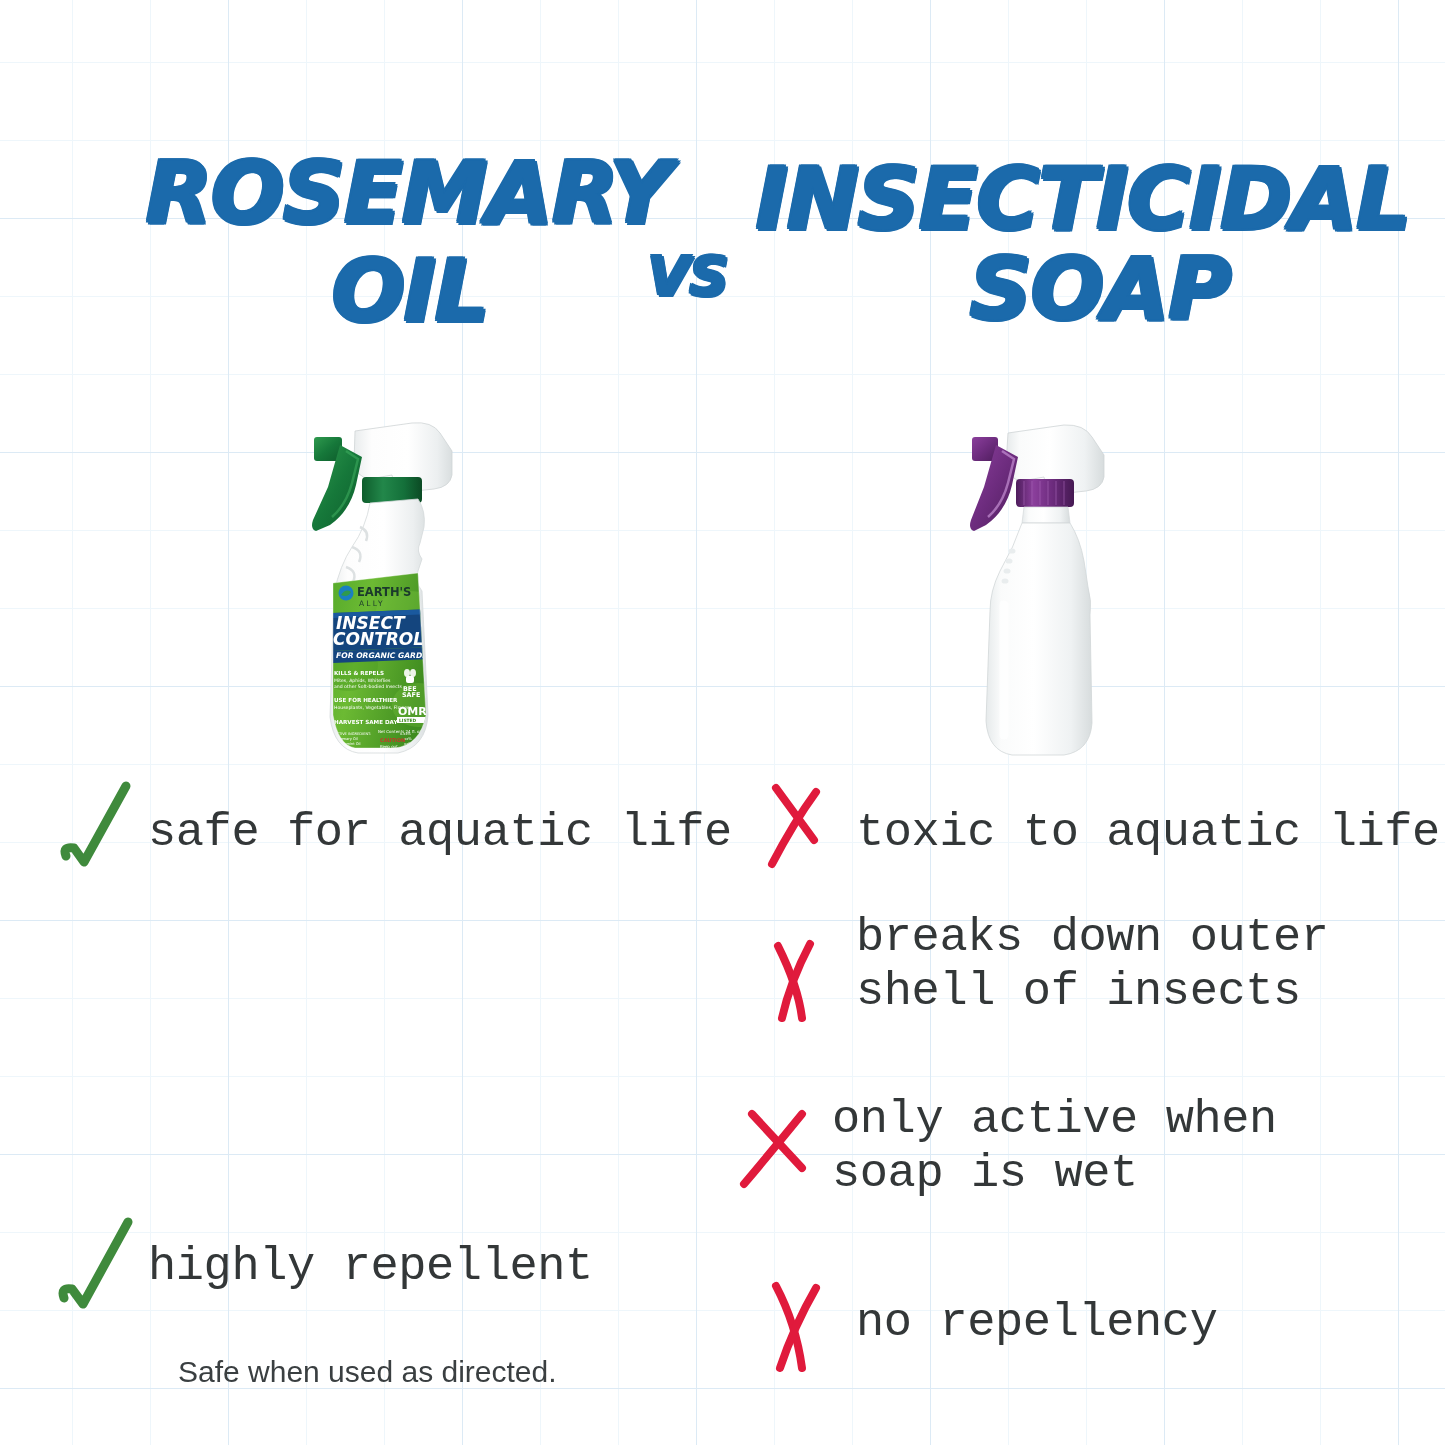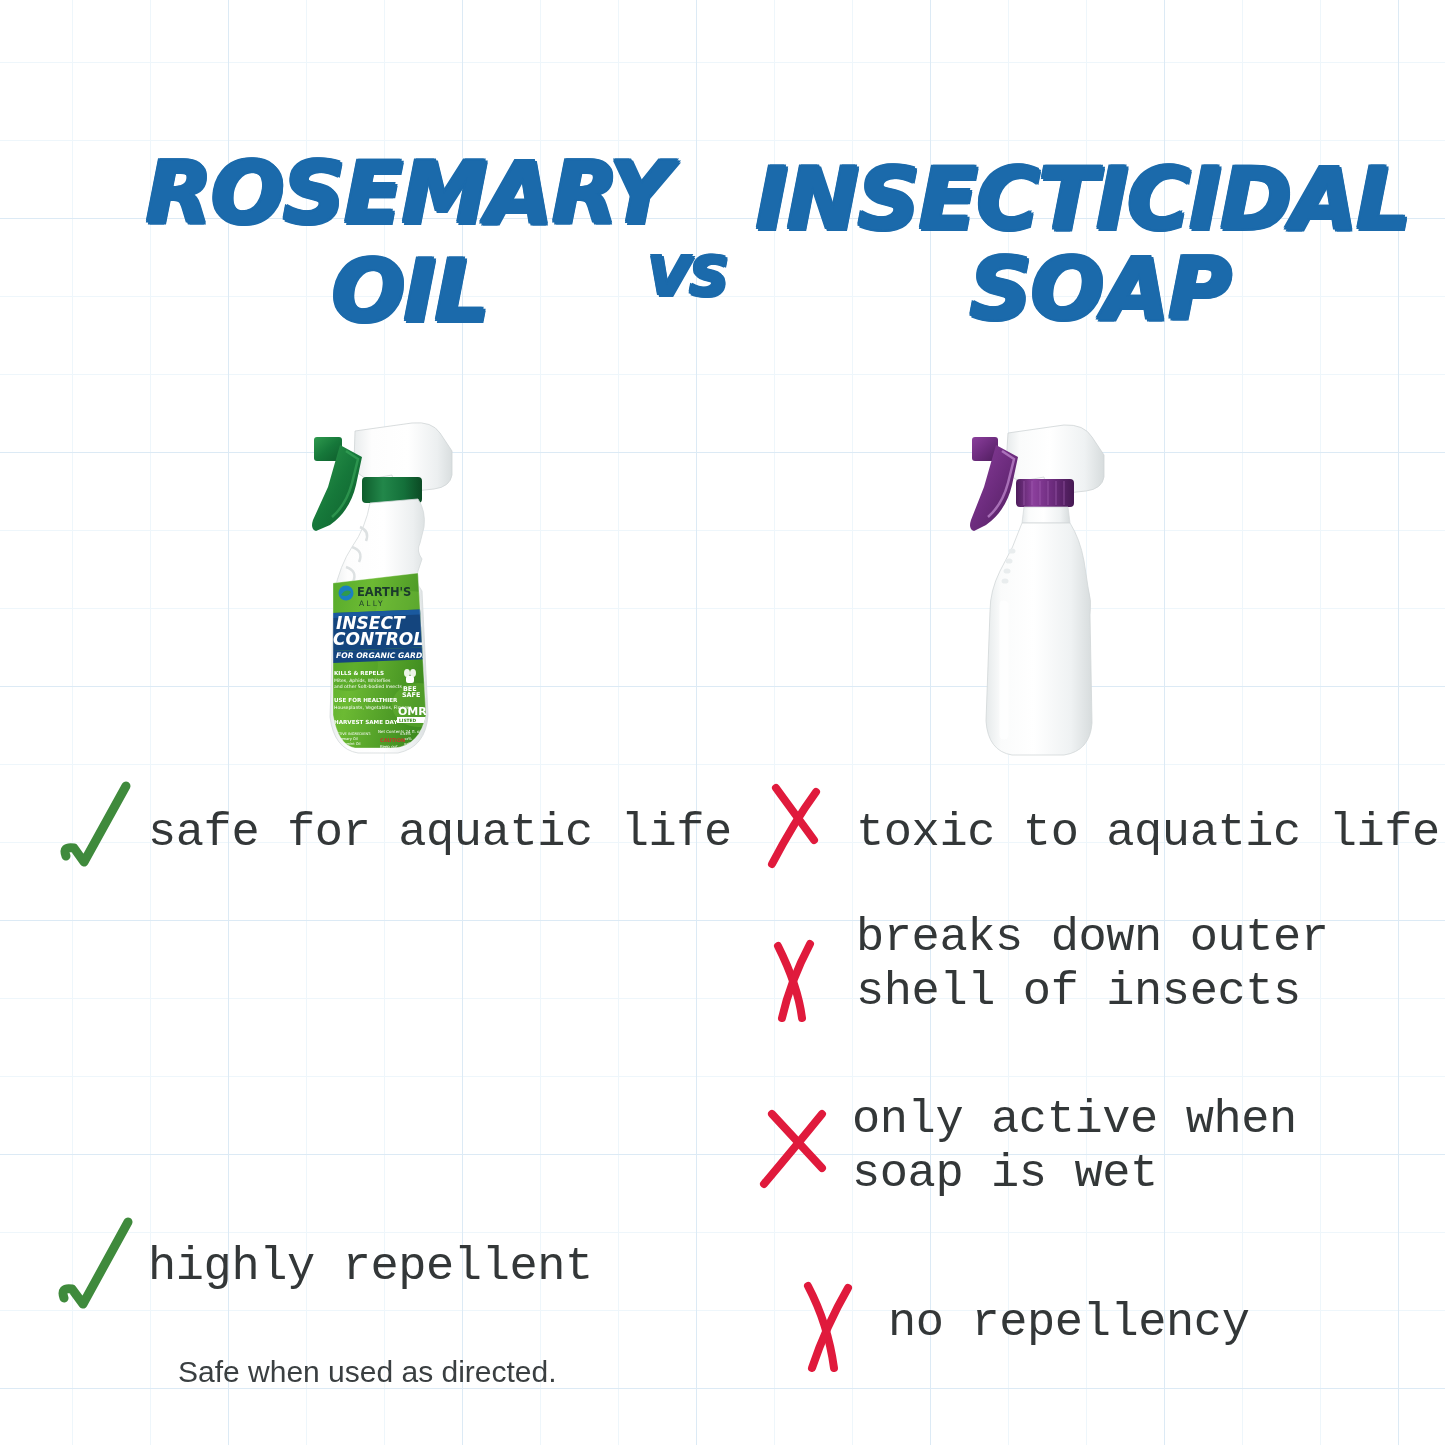--- a/index.html
+++ b/index.html
@@ -76,22 +76,22 @@
   }
 
   
   #row-l1{ left:52px;  top:778px;  }
   #row-l2{ left:52px;  top:910px;  }
   #row-l3{ left:52px;  top:1092px; }
   #row-l4{ left:52px;  top:1212px; }
   
   #row-r1{ left:760px; top:778px;  }
   #row-r2{ left:760px; top:910px;  }
-  #row-r3{ left:756px; top:1092px; }
-  #row-r4{ left:792px; top:1268px;justify-content:center; }
+  #row-r3{ left:736px; top:1092px; }
+  #row-r4{ left:760px; top:1268px;justify-content:center; }
 
   #row-l1 .item-text,#row-l3 .item-text,#row-l4 .item-text,
   #row-r1 .item-text,#row-r4 .item-text{ margin-top:0; }
 
   .footnote{
     position:absolute;
     left:178px; top:1355px;
     font-family:"Liberation Sans", sans-serif;
     font-size:30px;
     color:#3a3f41;

